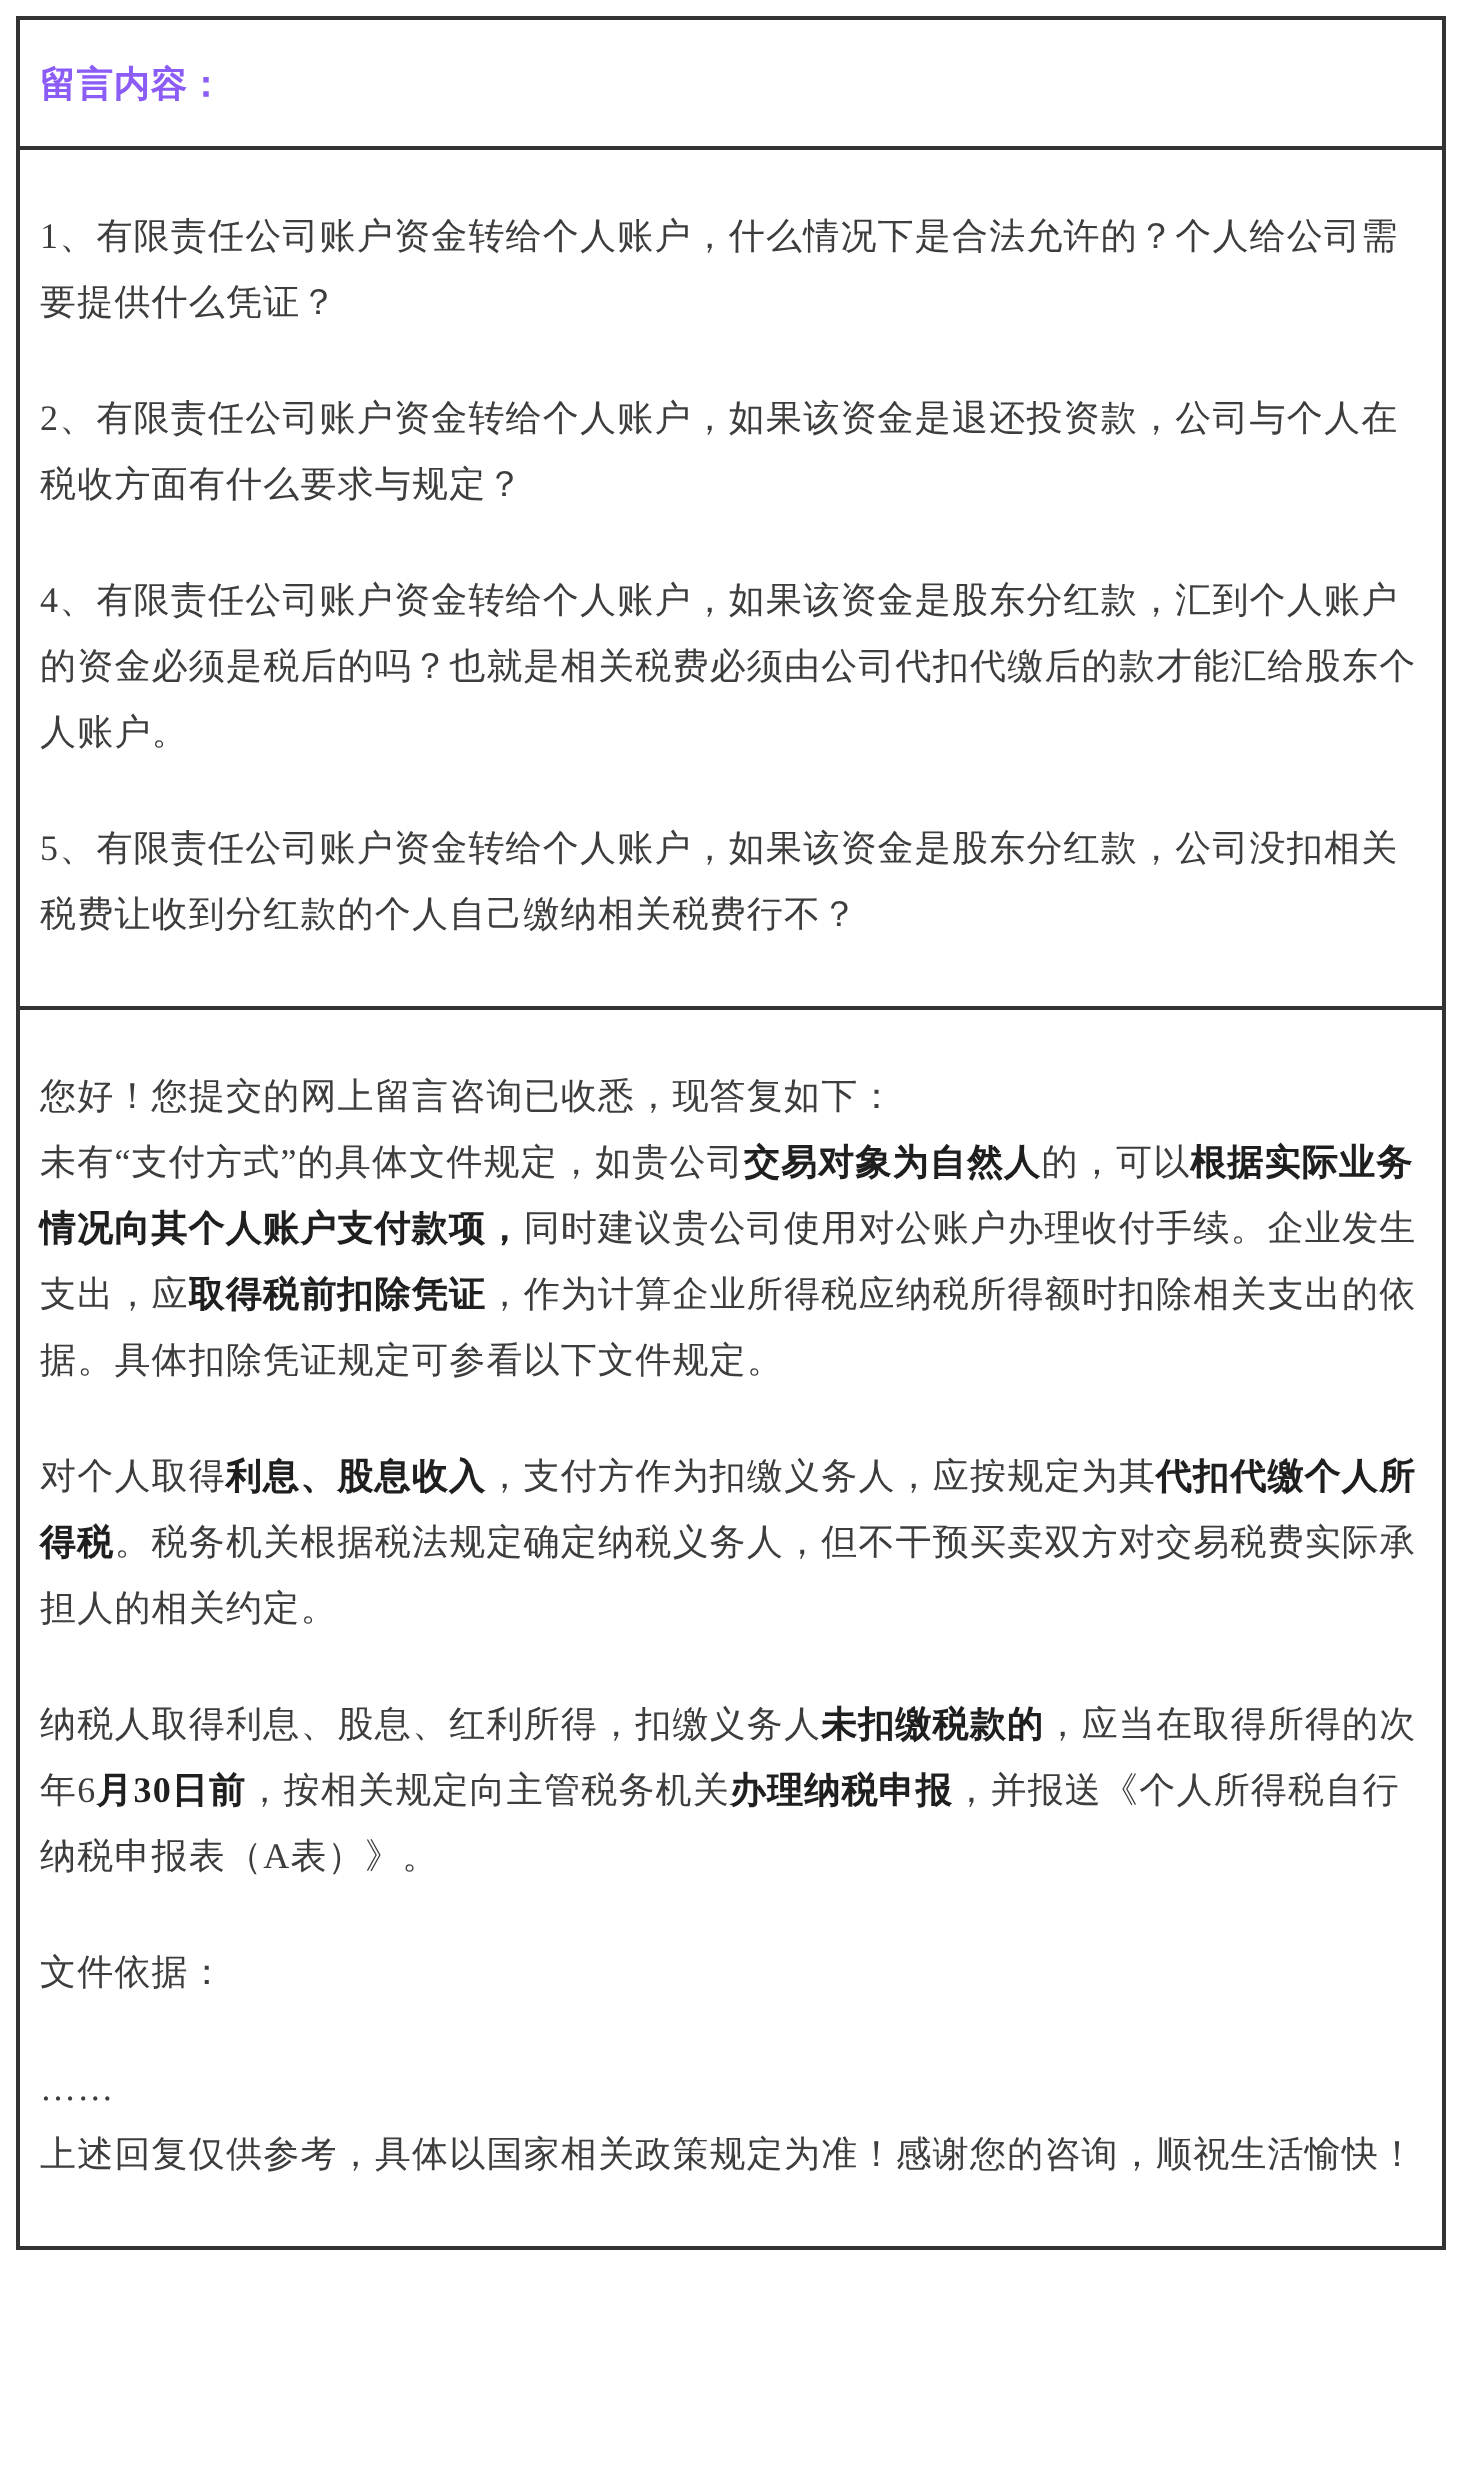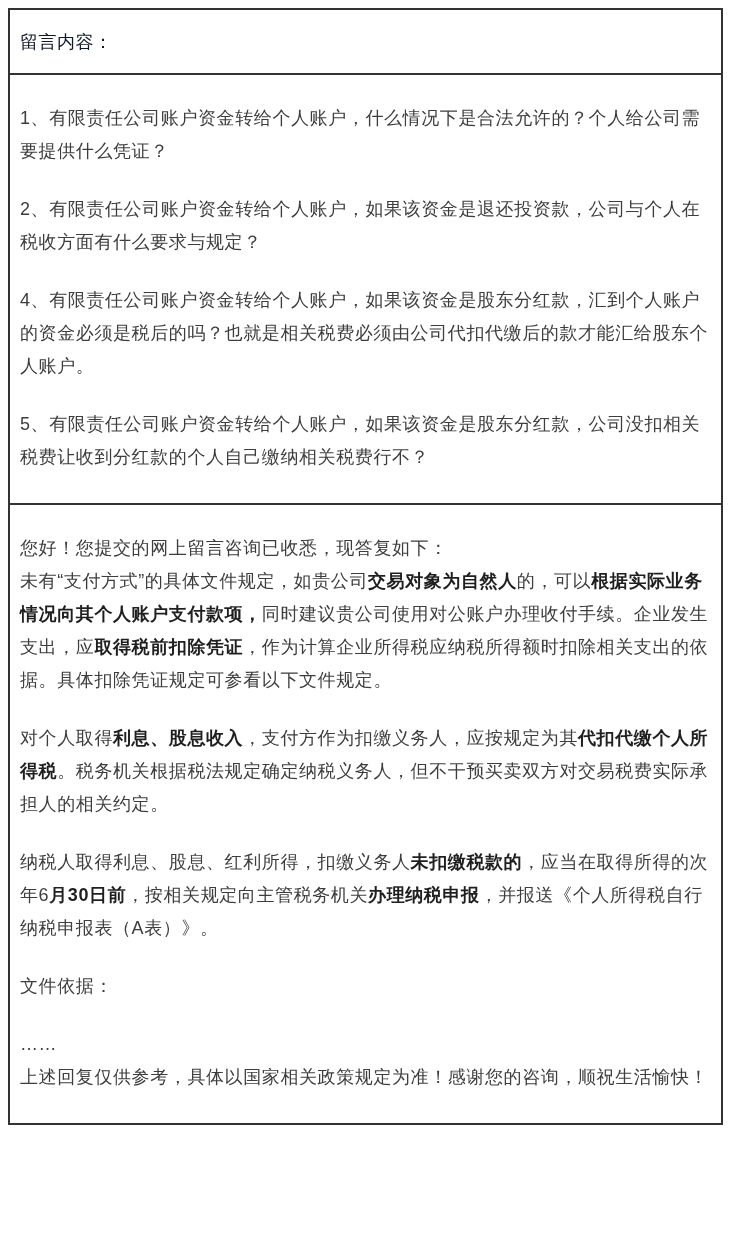--- a/index.html
+++ b/index.html
@@ -25,30 +25,31 @@
     box-sizing: border-box;
   }
   .row:first-child {
     border-top: none;
   }
   .hdr-row {
     padding: 20px 10px 19px 10px;
   }
   .hdr-label {
     font-size: 18px;
-    font-weight: normal;
-    color: #0f172a;
+    font-weight: bold;
+    color: #8b5cf6;
     letter-spacing: 0.5px;
   }
   .content-row {
     padding: 2px 10px 4px 10px;
     font-size: 18px;
     color: #3d3d3d;
     line-height: 33px;
     letter-spacing: 0.6px;
+    font-family: Liberation Serif, serif;
   }
   .content-row p {
     margin: 25px 0;
   }
   .content-row strong {
     color: #1f1f1f;
     font-weight: bold;
   }
 </style>
 </head>

